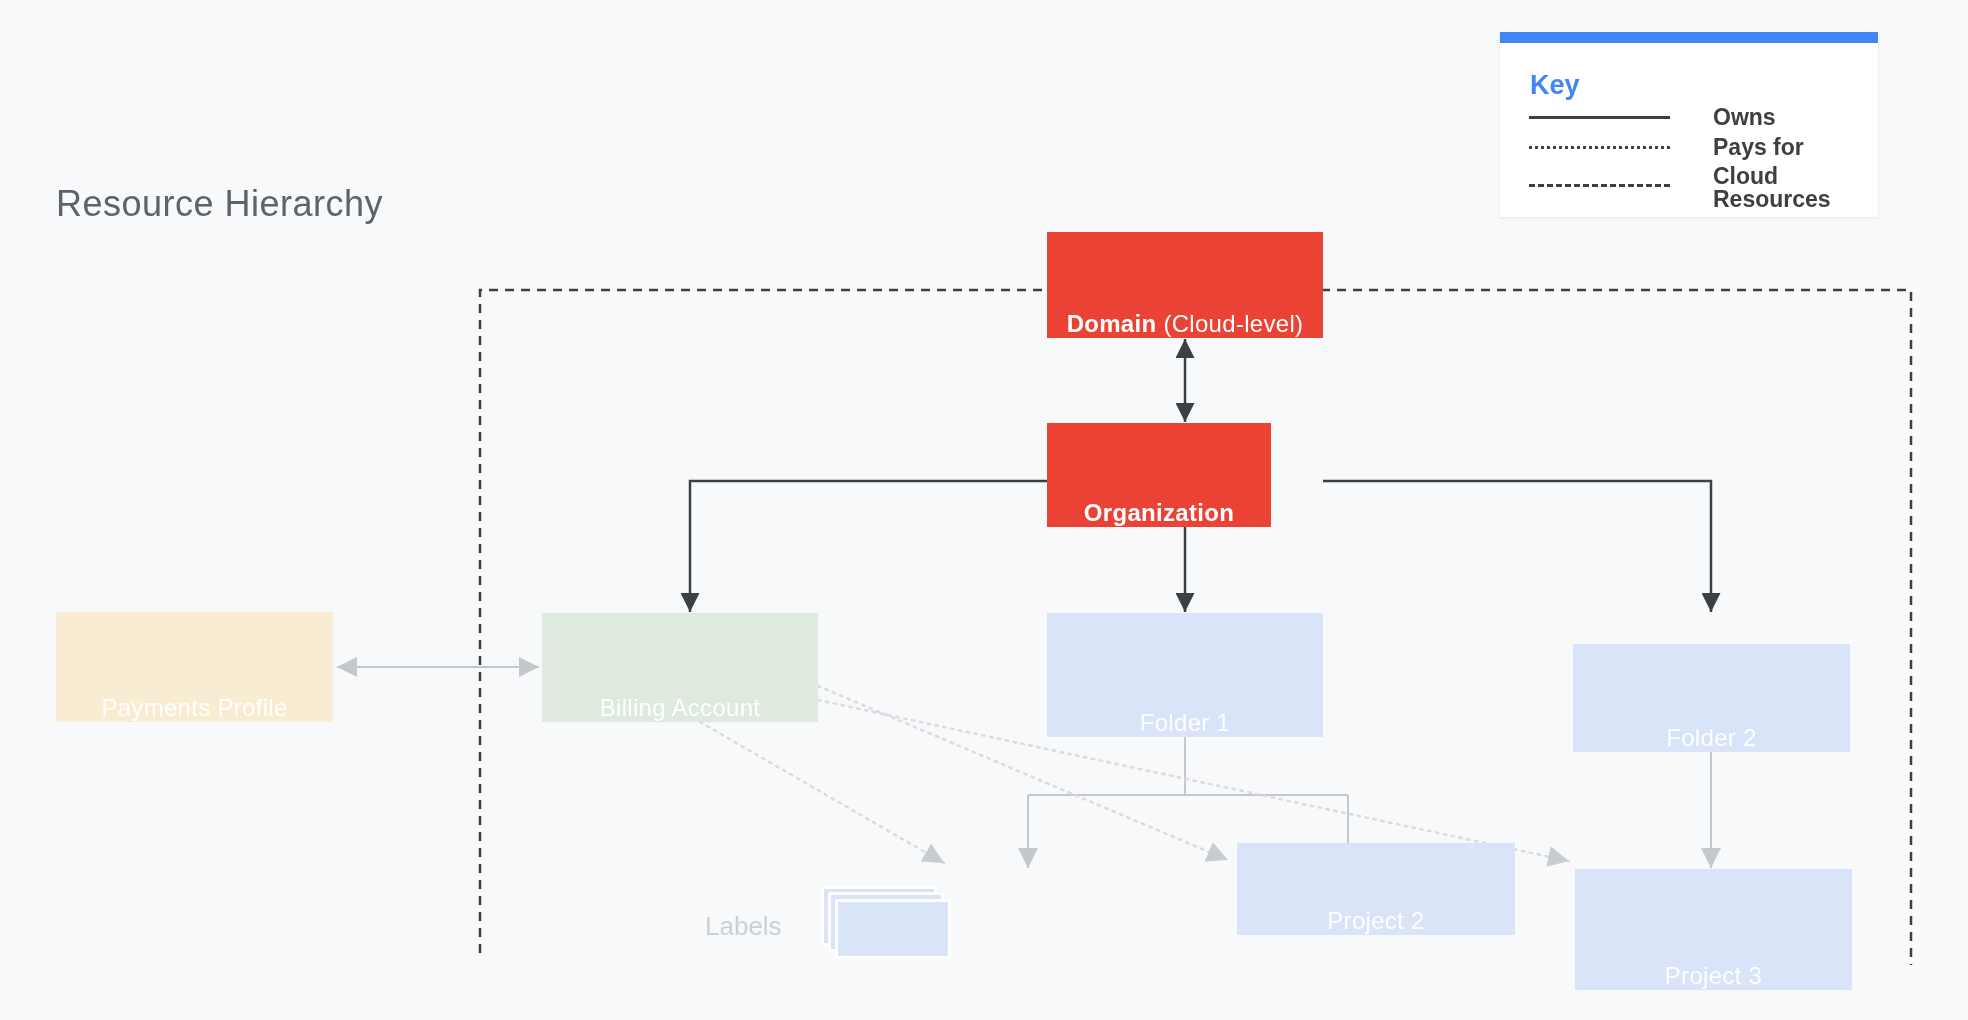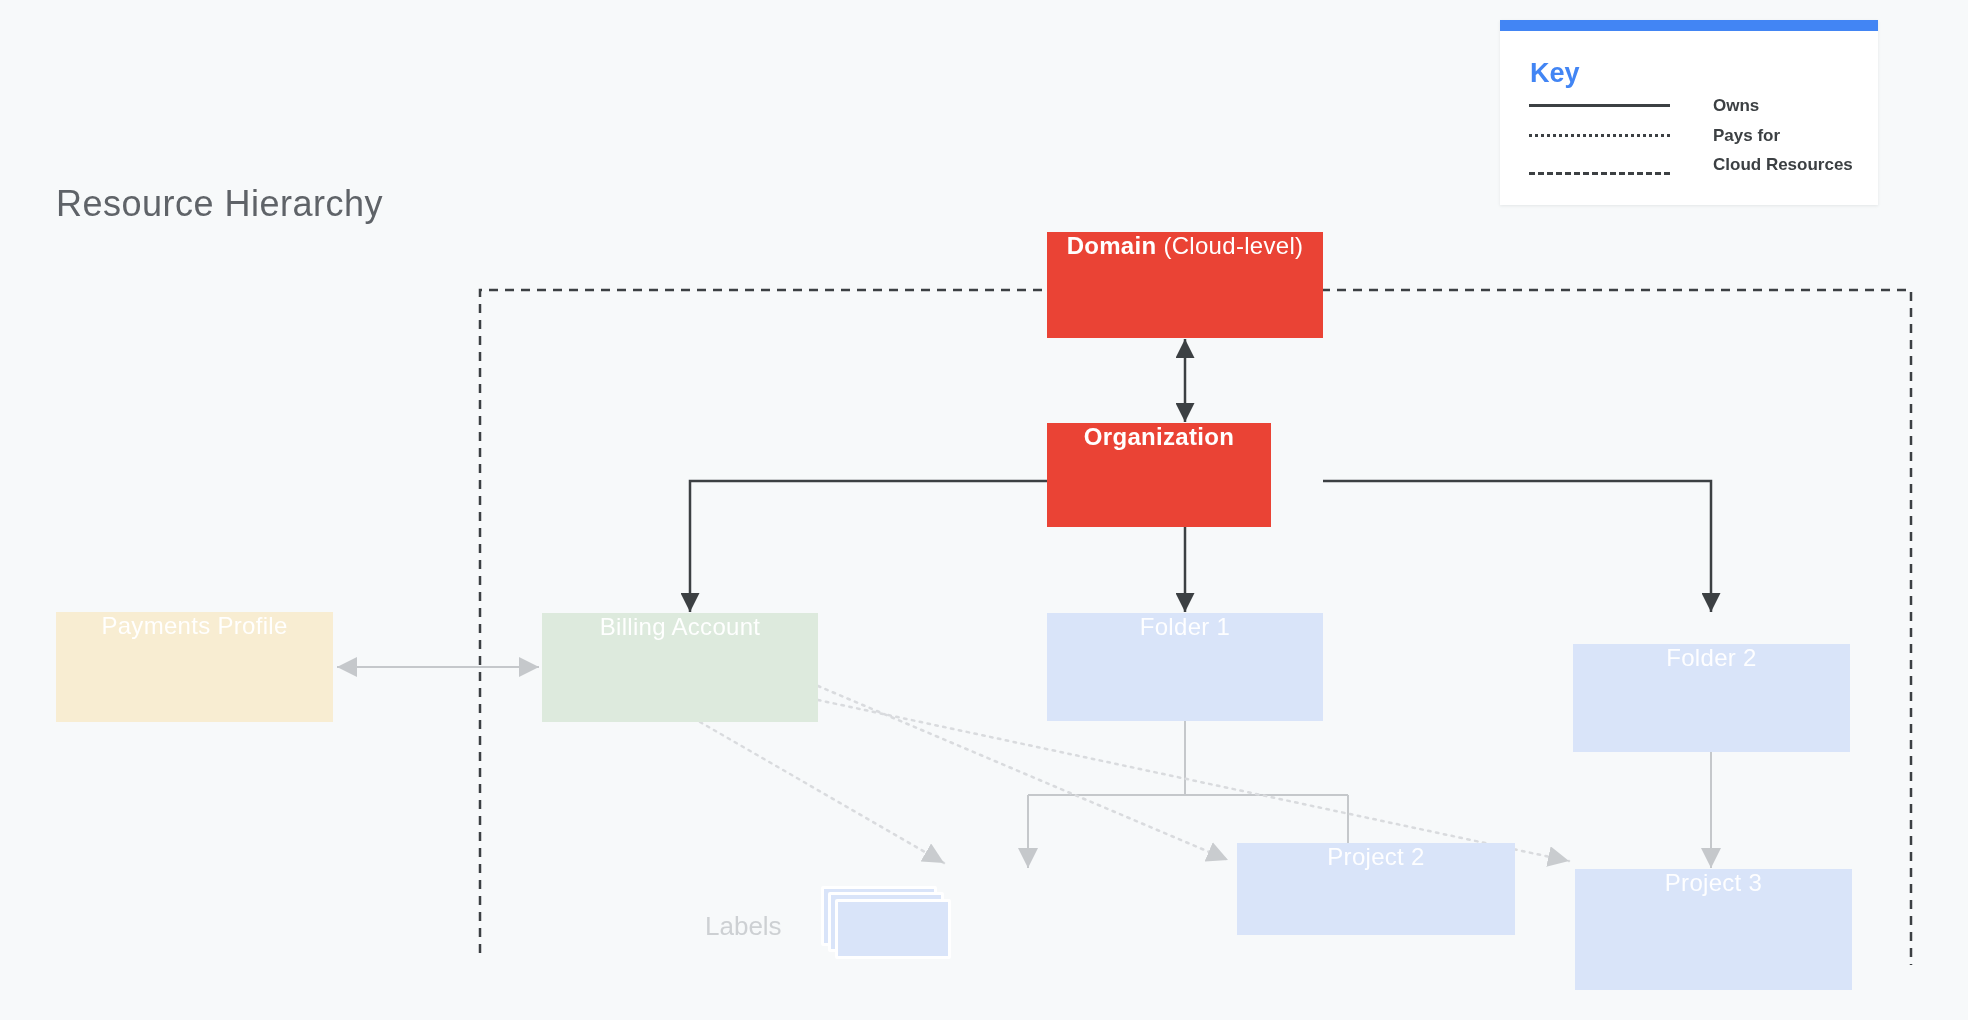--- a/index.html
+++ b/index.html
@@ -20,53 +20,53 @@
   body{font-family:"Liberation Sans",sans-serif;}
   .canvas{position:relative;width:1968px;height:1020px;background:var(--bg);overflow:hidden;}
 
   .page-title{
     position:absolute;left:56px;top:183px;
     font-size:36px;font-weight:400;color:var(--title-gray);letter-spacing:.5px;
   }
 
   
   .key-box{
-    position:absolute;left:1500px;top:20px;width:378px;height:185px;
+    position:absolute;left:1500px;top:32px;width:378px;height:185px;
     background:#FFFFFF;box-shadow:0 1px 3px rgba(60,64,67,.10);
   }
   .key-topbar{position:absolute;left:0;top:0;width:100%;height:11px;background:var(--blue);}
   .key-heading{
     position:absolute;left:30px;top:38px;
     font-size:27px;font-weight:bold;color:var(--blue);
   }
   .key-row{position:absolute;left:0;width:100%;}
   .key-sample{position:absolute;left:29px;width:141px;border-top-color:var(--dark);}
   .key-sample.solid{border-top:3px solid var(--dark);}
   .key-sample.dotted{border-top:3px dotted var(--dark);}
   .key-sample.dashed{border-top:3px dashed var(--dark);}
   .key-label{
     position:absolute;left:213px;width:150px;
-    font-size:17px;font-weight:bold;color:var(--dark);line-height:23px;
+    font-size:23px;font-weight:bold;color:var(--dark);line-height:23px;
   }
 
   
   .node{
-    position:absolute;display:flex;align-items:flex-start;justify-content:center;
+    position:absolute;display:flex;align-items:flex-end;justify-content:center;
     font-size:24px;color:#FFFFFF;text-align:center;z-index:2;letter-spacing:.3px;
   }
   .node.red{background:var(--red);}
   .node.blue{background:var(--box-blue);color:rgba(255,255,255,.96);}
   .node.green{background:var(--box-green);color:rgba(255,255,255,.96);}
   .node.cream{background:var(--box-cream);color:rgba(255,255,255,.96);}
 
   .n-domain{left:1047px;top:232px;width:276px;height:106px;}
   .n-organization{left:1047px;top:423px;width:224px;height:104px;font-weight:bold;}
   .n-payments{left:56px;top:612px;width:277px;height:110px;}
   .n-billing{left:542px;top:613px;width:276px;height:109px;}
-  .n-folder1{left:1047px;top:613px;width:276px;height:108px;}
+  .n-folder1{left:1047px;top:613px;width:276px;height:124px;}
   .n-folder2{left:1573px;top:644px;width:277px;height:108px;}
   .n-project1{left:904px;top:869px;width:276px;height:107px;}
   .n-project2{left:1237px;top:843px;width:278px;height:92px;}
   .n-project3{left:1575px;top:869px;width:277px;height:121px;}
 
   .labels-caption{
     position:absolute;left:705px;top:911px;width:90px;
     font-size:26px;color:var(--labels-gray);z-index:3;text-align:left;
   }
   .labels-icon{position:absolute;left:821px;top:886px;width:134px;height:80px;z-index:3;}

